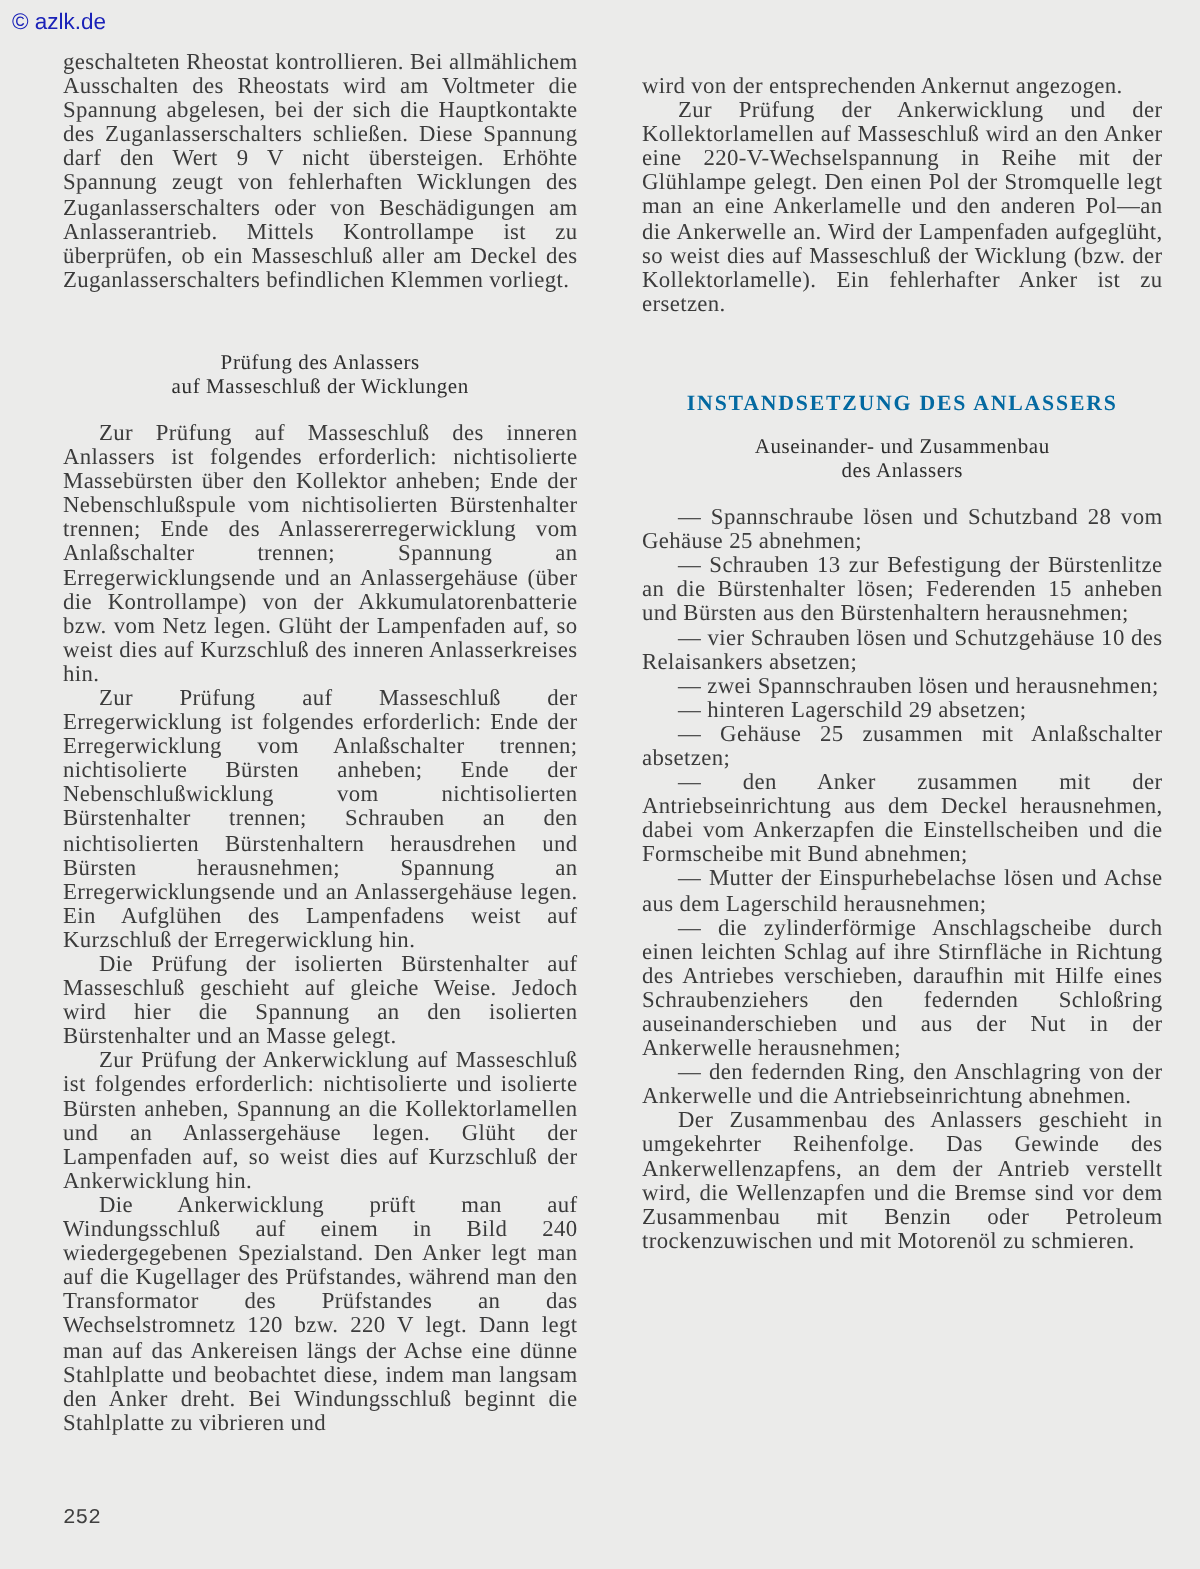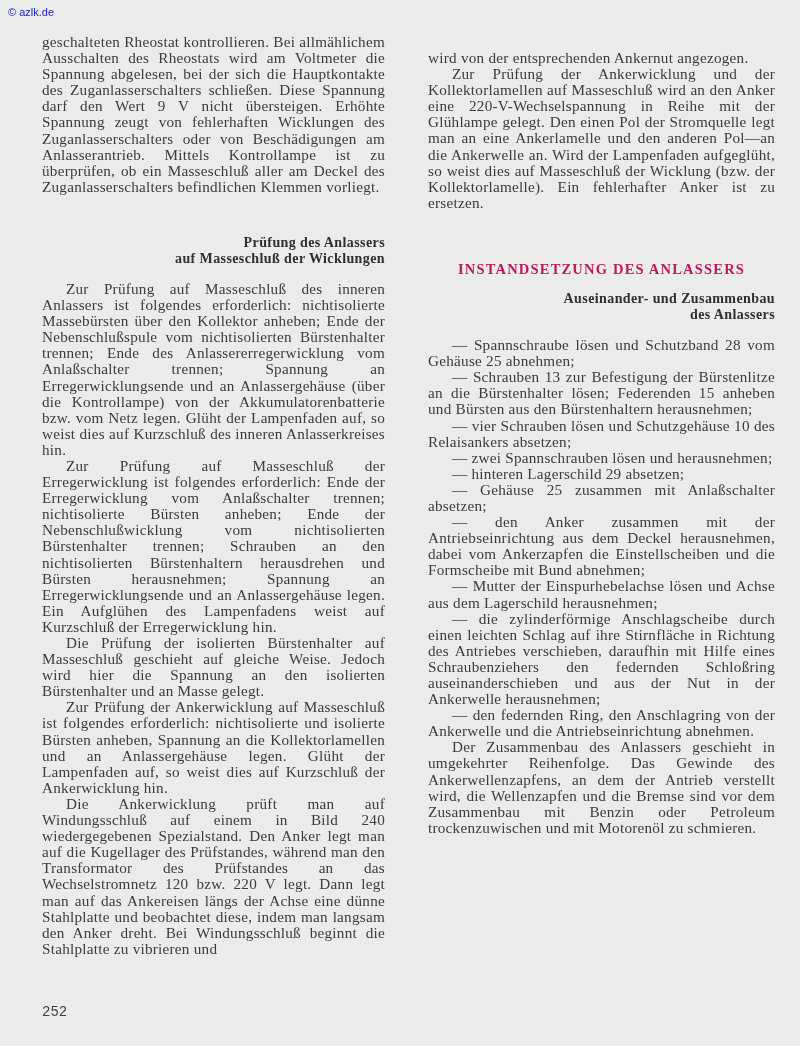--- a/index.html
+++ b/index.html
@@ -5,39 +5,39 @@
   html, body { margin:0; padding:0; }
   body {
     width:800px; height:1046px; overflow:hidden; position:relative;
     background:#ebebea;
     font-family:"Liberation Serif", "DejaVu Serif", serif;
     color:#3b3b3b;
   }
   .watermark {
     position:absolute; left:8px; top:6px;
     font-family:"Liberation Sans", "DejaVu Sans", sans-serif;
-    font-size:11px; color:#1a22b8;
+    font-size:15px; color:#1a22b8;
   }
   .col {
     position:absolute; top:34px;
     font-size:15.2px; line-height:16.1px;
     text-align:justify; letter-spacing:0.25px;
   }
   .col.left { left:42px; width:343px; }
   .col.right { left:428px; width:347px; top:34px;margin-top:16px; }
   p { margin:0; text-indent:0; }
   p.ind { text-indent:24px; }
   p.dash { text-indent:24px; }
   .h-sub {
-    font-weight:bold; text-align:right; font-size:14px; line-height:16px;
+    font-weight:normal; text-align:center; font-size:14px; line-height:16px;
     letter-spacing:0.4px; color:#2f2f2f;
   }
   .h-main {
     font-weight:bold; text-align:center; font-size:14.5px; letter-spacing:1.2px;
-    color:#be185d;
+    color:#0369a1;
   }
   .page-num {
     position:absolute; left:42px; top:1004px; font-size:14px; color:#404040;font-family:Liberation Mono, monospace;
   }
 </style>
 </head>
 <body>
 
 <div class="watermark">© azlk.de</div>
 

